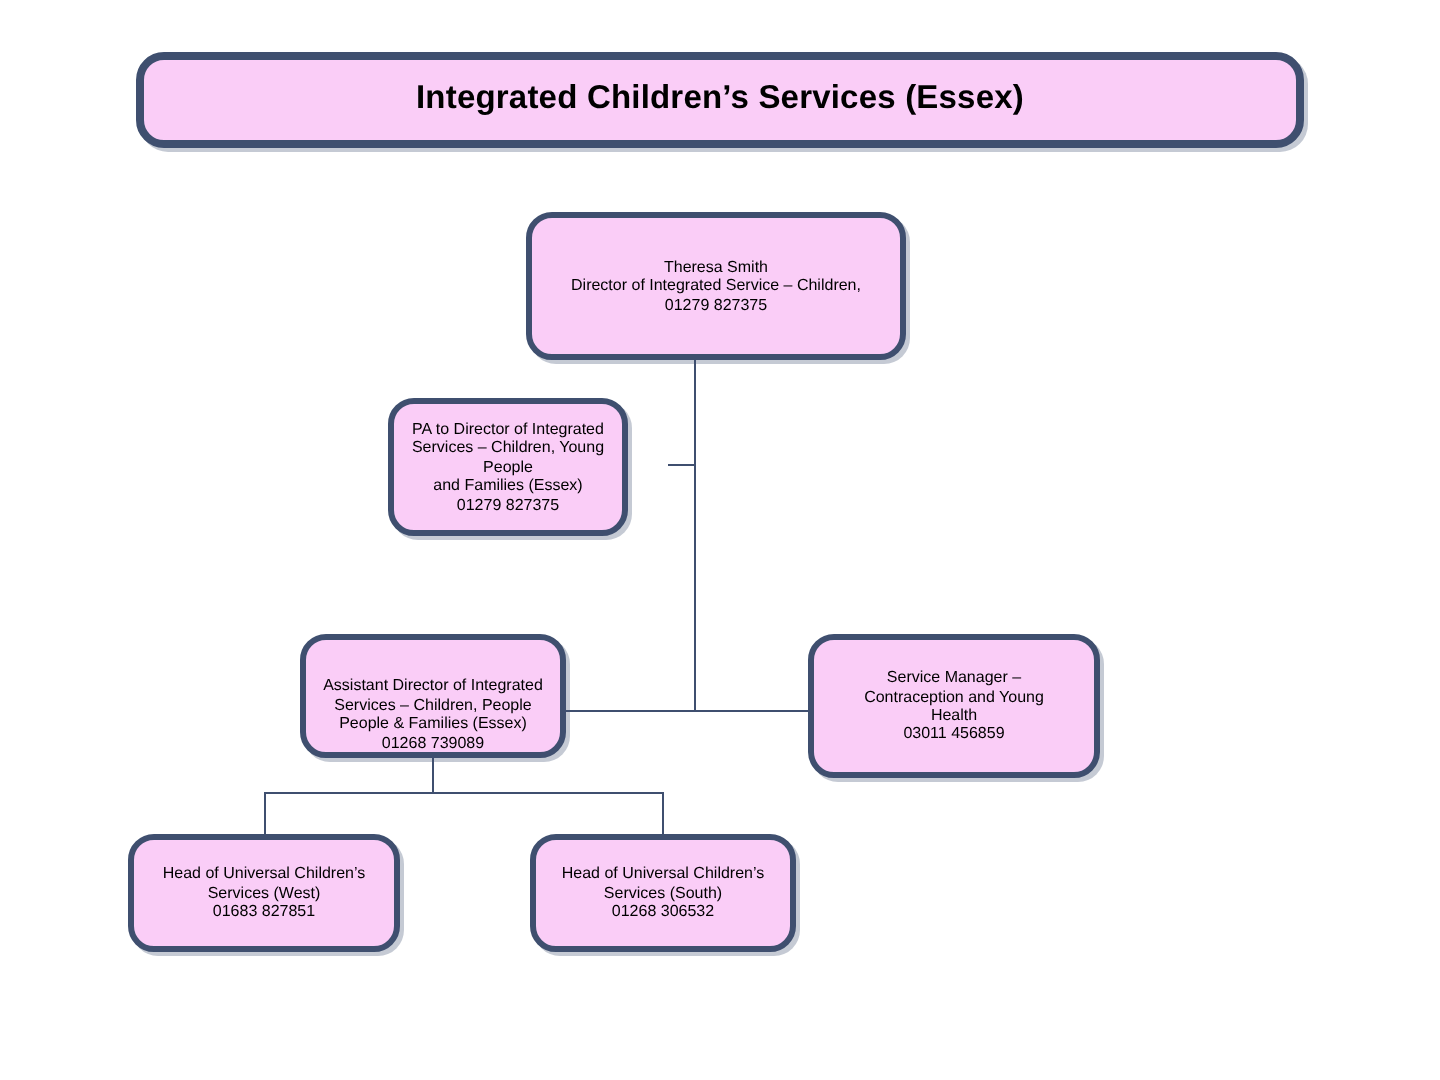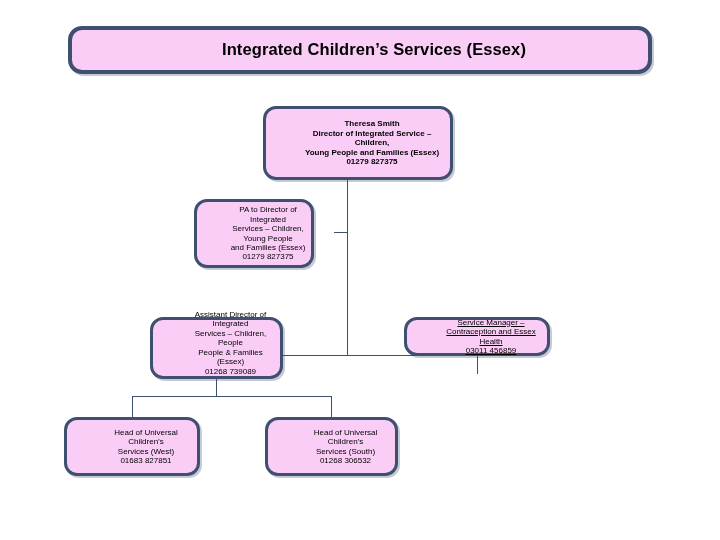--- a/index.html
+++ b/index.html
@@ -28,21 +28,20 @@
     border: 3px solid #3F4F6F;
     border-radius: 12px;
     display: flex;
     flex-direction: column;
     align-items: center;
     justify-content: center;
     text-align: center;
     color: #000000;
     z-index: 5;
     box-shadow: 2px 2px 0 rgba(63,79,111,0.30);
-    padding-left: 28px;
   }
 
   .node .line {
     display: block;
     width: 100%;
     padding: 0 4px;
     box-sizing: border-box;
     line-height: 1.18;
   }
 
@@ -61,21 +60,20 @@
     letter-spacing: 0.1px;
   }
 
   
   #director-box {
     left: 263px;
     top: 106px;
     width: 190px;
     height: 74px;
     border-radius: 13px;
-    font-weight: bold;
   }
   #director-box .line { font-size: 8px; }
 
   
   #pa-box {
     left: 194px;
     top: 199px;
     width: 120px;
     height: 69px;
     border-radius: 13px;
@@ -91,23 +89,22 @@
     border-radius: 13px;
     justify-content: flex-end;
   }
   #assistant-director-box .line { font-size: 8px; }
 
   
   #service-manager-box {
     left: 404px;
     top: 317px;
     width: 146px;
-    height: 39px;
-    border-radius: 13px;
-    text-decoration: underline;
+    height: 72px;
+    border-radius: 13px;
   }
   #service-manager-box .line { font-size: 8px; }
 
   
   #head-west-box {
     left: 64px;
     top: 417px;
     width: 136px;
     height: 59px;
     border-radius: 13px;
@@ -165,41 +162,40 @@
   <div class="conn v" id="conn-head-west-drop"></div>
   <div class="conn v" id="conn-head-south-drop"></div>
 
   <div class="node" id="title-box">
     <span class="line">Integrated Children’s Services (Essex)</span>
   </div>
 
   <div class="node" id="director-box">
     <span class="line">Theresa Smith</span>
     <span class="line">Director of Integrated Service – Children,</span>
-    <span class="line">Young People and Families (Essex)</span>
     <span class="line">01279 827375</span>
   </div>
 
   <div class="node" id="pa-box">
     <span class="line">PA to Director of Integrated</span>
     <span class="line">Services – Children, Young People</span>
     <span class="line">and Families (Essex)</span>
     <span class="line">01279 827375</span>
   </div>
 
   <div class="node" id="assistant-director-box">
     <span class="line">Assistant Director of Integrated</span>
     <span class="line">Services – Children, People</span>
     <span class="line">People &amp; Families (Essex)</span>
     <span class="line">01268 739089</span>
   </div>
 
   <div class="node" id="service-manager-box">
     <span class="line">Service Manager –</span>
-    <span class="line">Contraception and Essex</span>
+    <span class="line">Contraception and Young</span>
     <span class="line">Health</span>
     <span class="line">03011 456859</span>
   </div>
 
   <div class="node" id="head-west-box">
     <span class="line">Head of Universal Children’s</span>
     <span class="line">Services (West)</span>
     <span class="line">01683 827851</span>
   </div>
 

